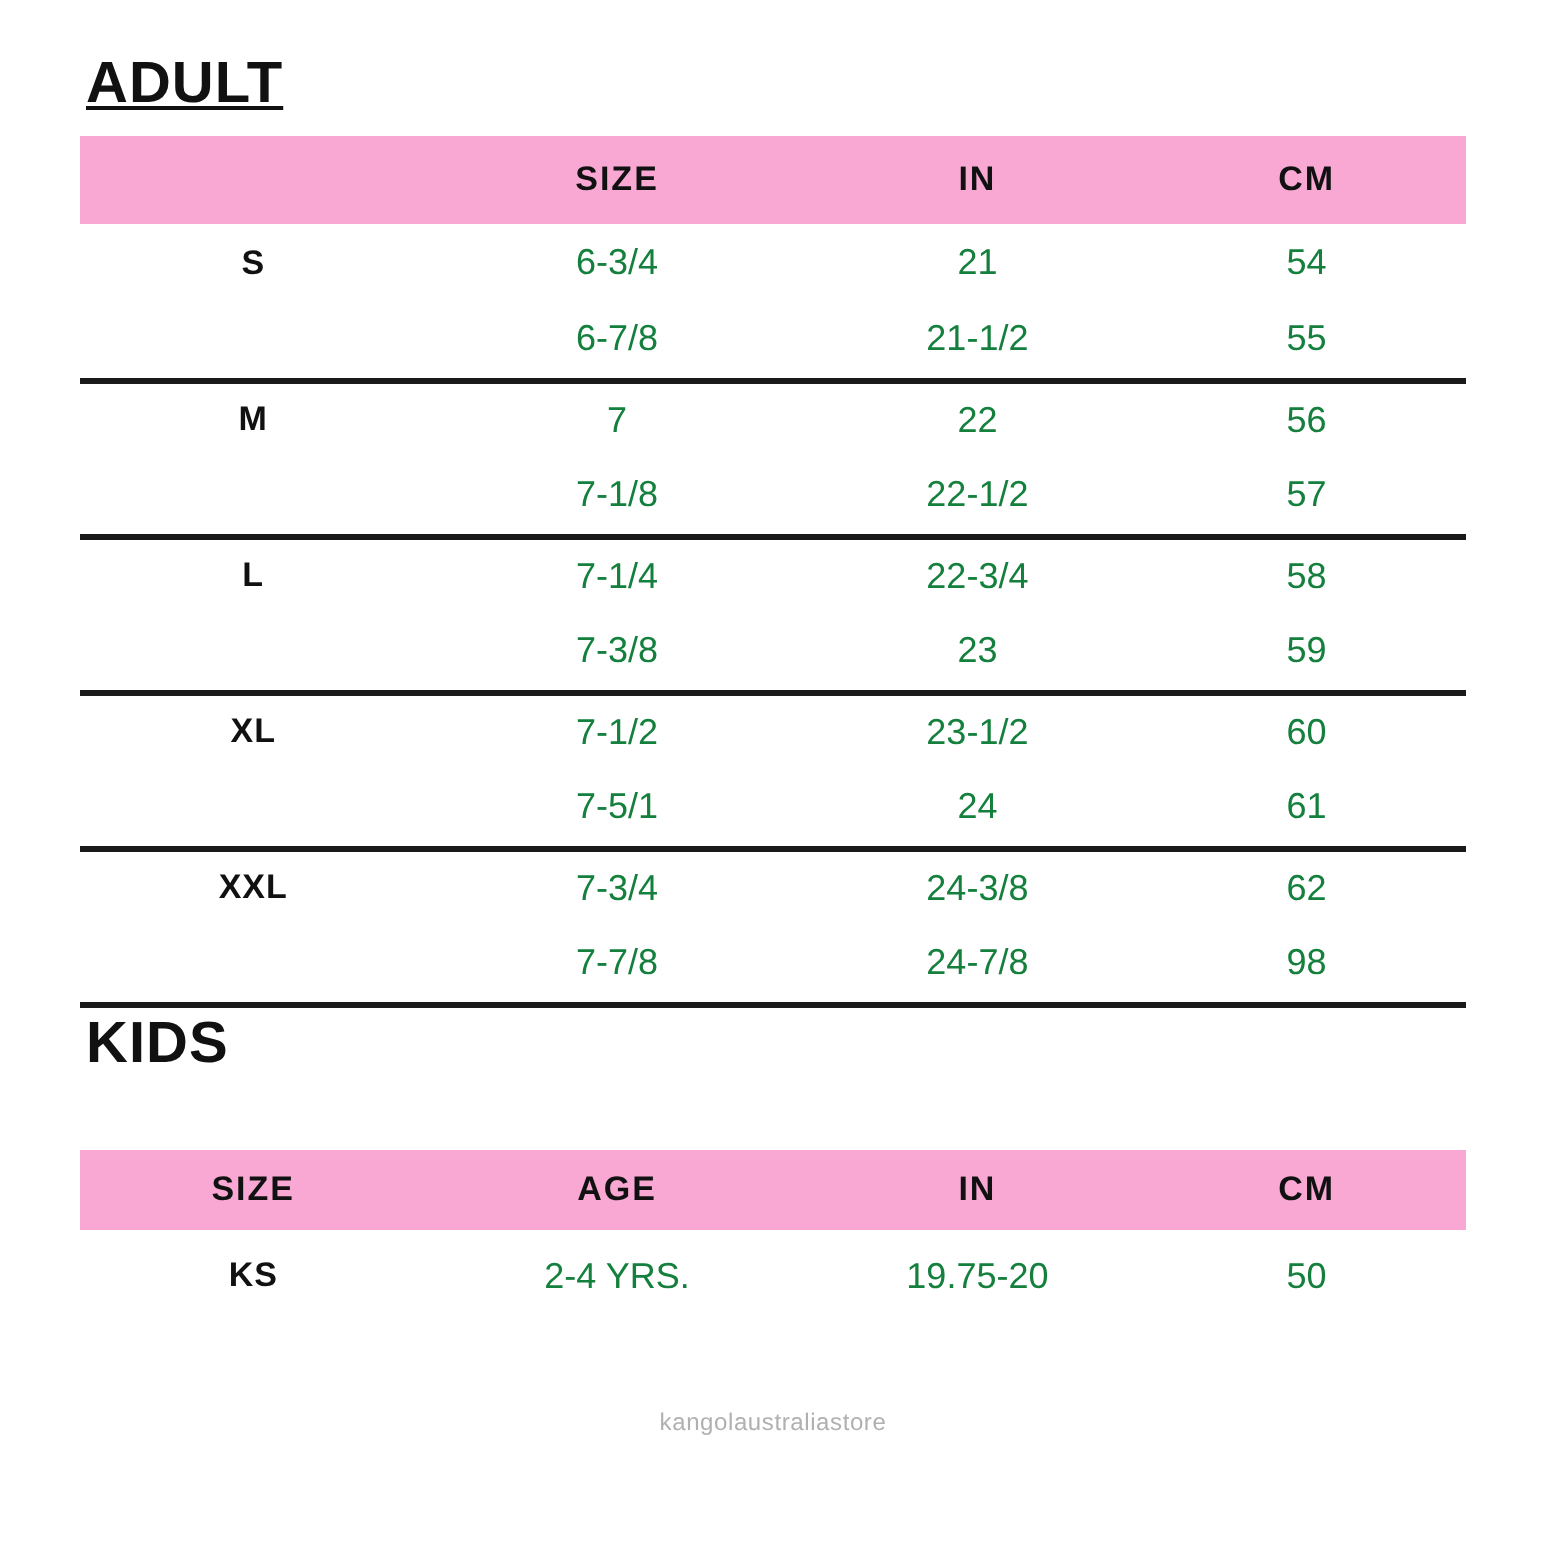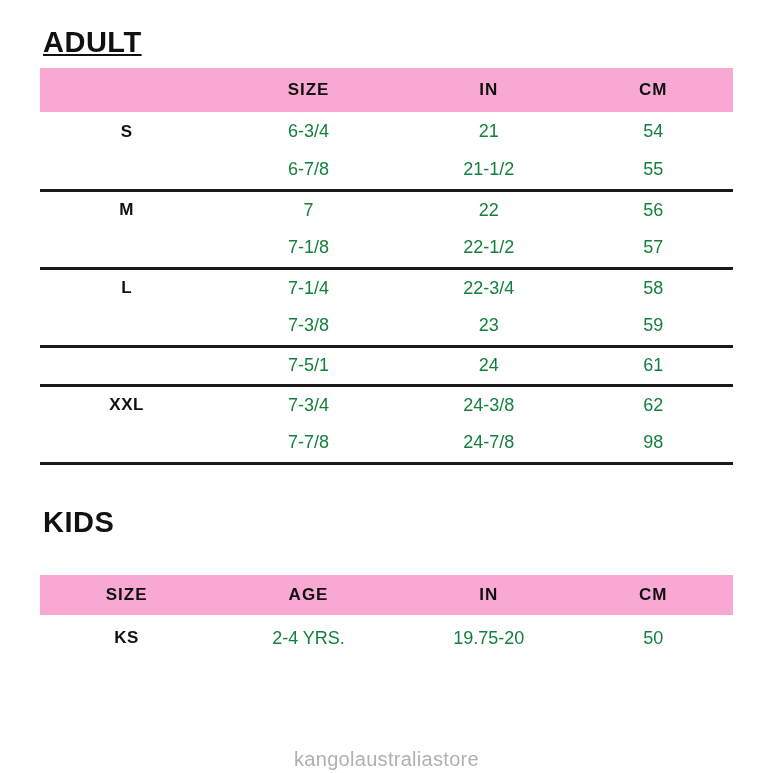--- a/index.html
+++ b/index.html
@@ -66,24 +66,23 @@
   }
 
   #adult-table tr.group-end td { border-bottom: 3px solid #1a1a1a; }
 
   .watermark {
     position: absolute;
     top: 704px;
     left: 0;
     width: 100%;
     text-align: center;
-    font-size: 20px;
+    font-size: 12px;
     letter-spacing: 0.3px;
     color: #b0b0b0;
-    margin-top: 44px;
   }
 </style>
 </head>
 <body>
 
 <div class="sheet">
 
   <div class="section-title" id="adult-title">ADULT</div>
 
   <table id="adult-table">
@@ -134,20 +133,26 @@
         <td>22-3/4</td>
         <td>58</td>
       </tr>
       <tr class="group-end">
         <td class="lbl"></td>
         <td>7-3/8</td>
         <td>23</td>
         <td>59</td>
       </tr>
 
+      <tr>
+        <td class="lbl">XL</td>
+        <td>7-1/2</td>
+        <td>23-1/2</td>
+        <td>60</td>
+      </tr>
       <tr class="group-end">
         <td class="lbl"></td>
         <td>7-5/1</td>
         <td>24</td>
         <td>61</td>
       </tr>
 
       <tr>
         <td class="lbl">XXL</td>
         <td>7-3/4</td>

